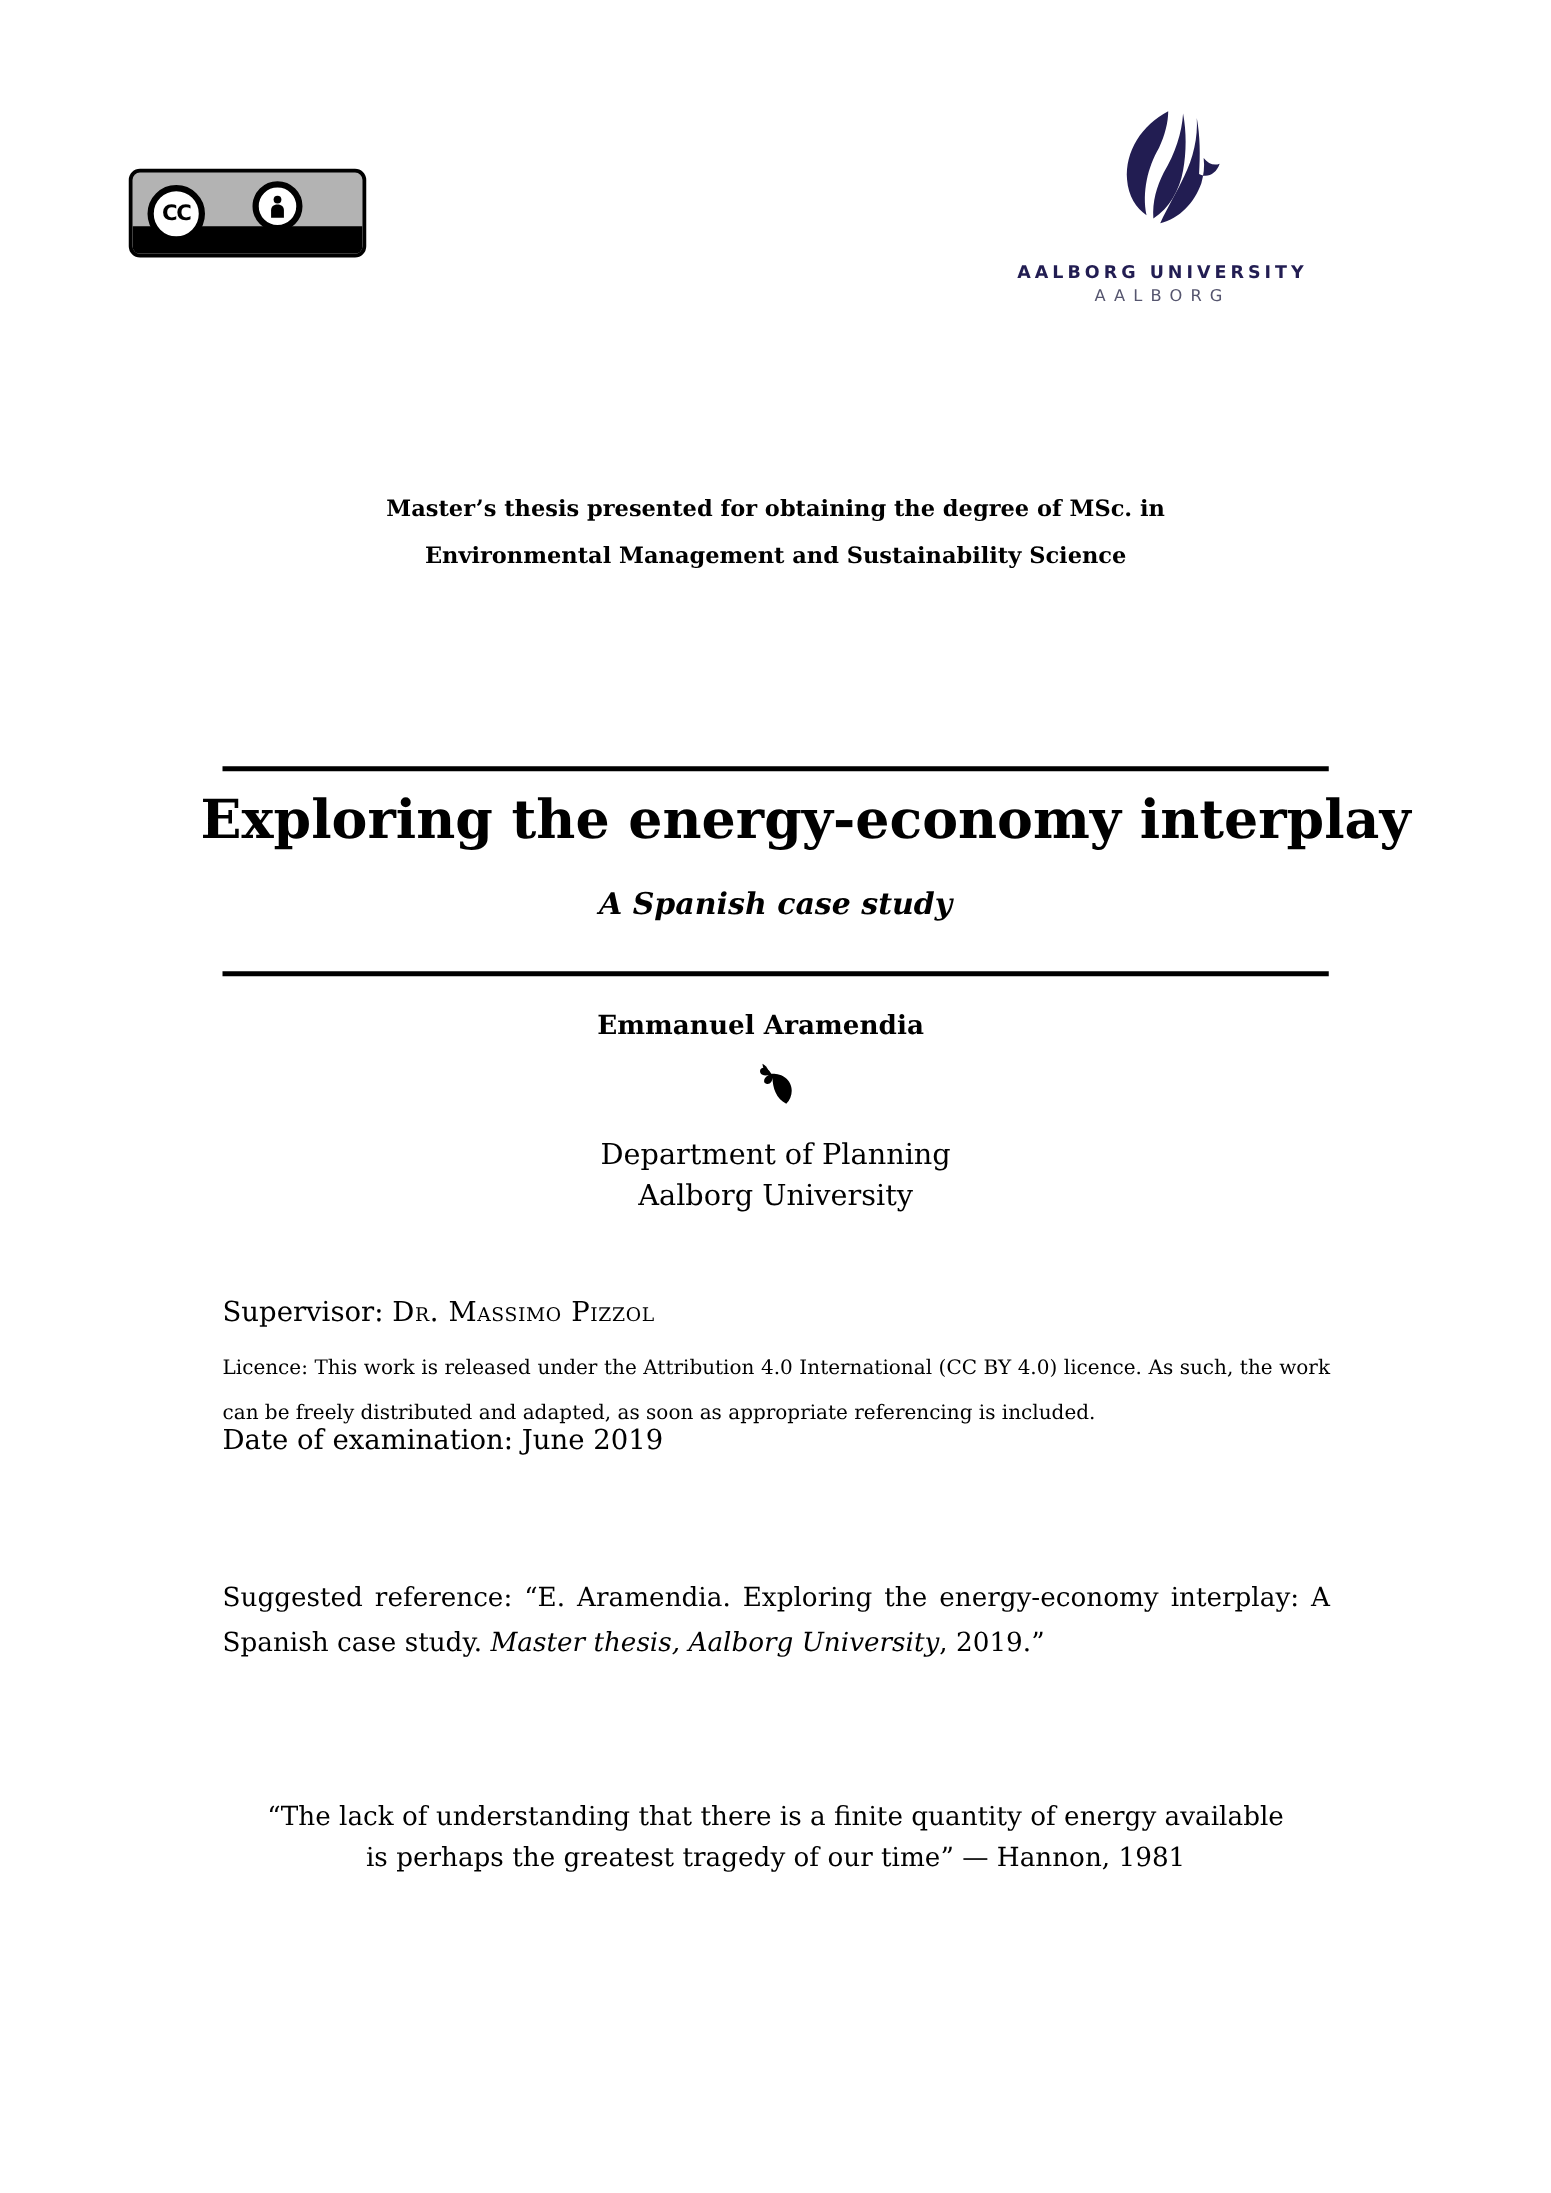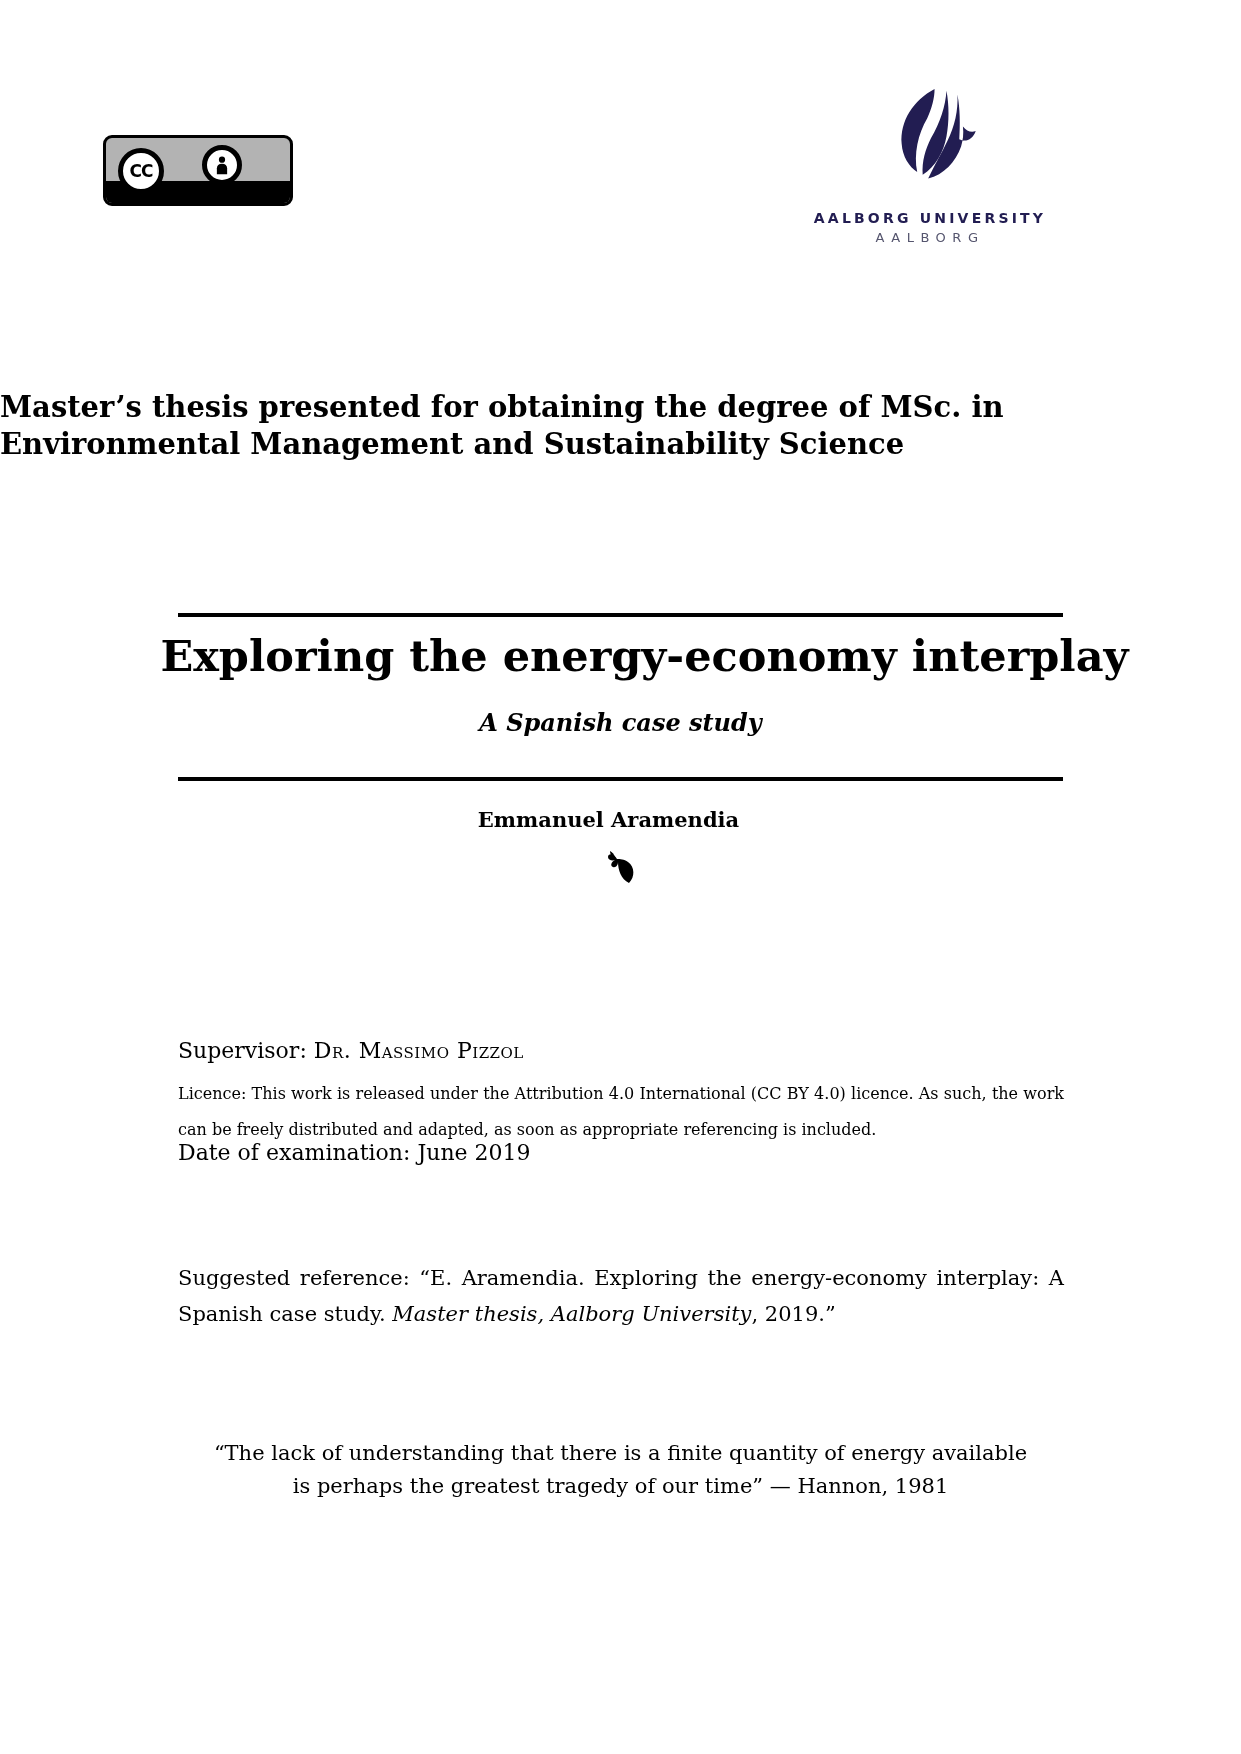--- a/index.html
+++ b/index.html
@@ -63,22 +63,22 @@
   .aau-country {
     margin-top: 4px;
     font-family: "DejaVu Sans", sans-serif;
     font-weight: normal; font-size: 13px; letter-spacing: 6.5px;
     color: #55556e; white-space: nowrap;
   }
 
   
   .degree-heading {
     left: 0; right: 0; top: 389px;
-    text-align: left; font-weight: bold;
-    font-size: 29px; line-height: 37px;
+    text-align: center; font-weight: bold;
+    font-size: 18px; line-height: 37px;
   }
   .rule { left: 178px; width: 885px; height: 4px; background: #000; }
   .rule-top { top: 613px; }
   .rule-bottom { top: 777px; }
   .thesis-title {
     left: 0; right: 0; top: 631px;
     text-align: center; font-weight: bold; font-size: 43px; padding-left: 48px;
   }
   .thesis-subtitle {
     left: 0; right: 0; top: 708px;
@@ -157,20 +157,24 @@
 
   <div class="abs fleuron-wrap">
     <svg width="32" height="36" viewBox="0 0 32 36">
       <g fill="#000">
         <path d="M12 9 C9 3 3 3 3 7 C3 10 7 11 10 10 C6 12 5 16 8 17 C11 18 13 15 13 12 C13 20 16 29 24 33 C30 27 30 17 23 12 C19 9 15 9 12 9 Z"></path>
         <path d="M5 1 C7 2 9 4 10 7 L8 8 C6 6 5 3 5 1 Z"></path>
       </g>
     </svg>
   </div>
 
+  <div class="abs department">
+    <div>Department of Planning</div>
+    <div>Aalborg University</div>
+  </div>
 
   <div class="abs info-line supervisor-line">
     <span class="info-label">Supervisor:</span>
     <span class="smallcaps">Dr. Massimo Pizzol</span>
   </div>
 
   <div class="abs info-line examination-line">
     <span class="info-label">Date of examination:</span>
     <span>June 2019</span>
   </div>

